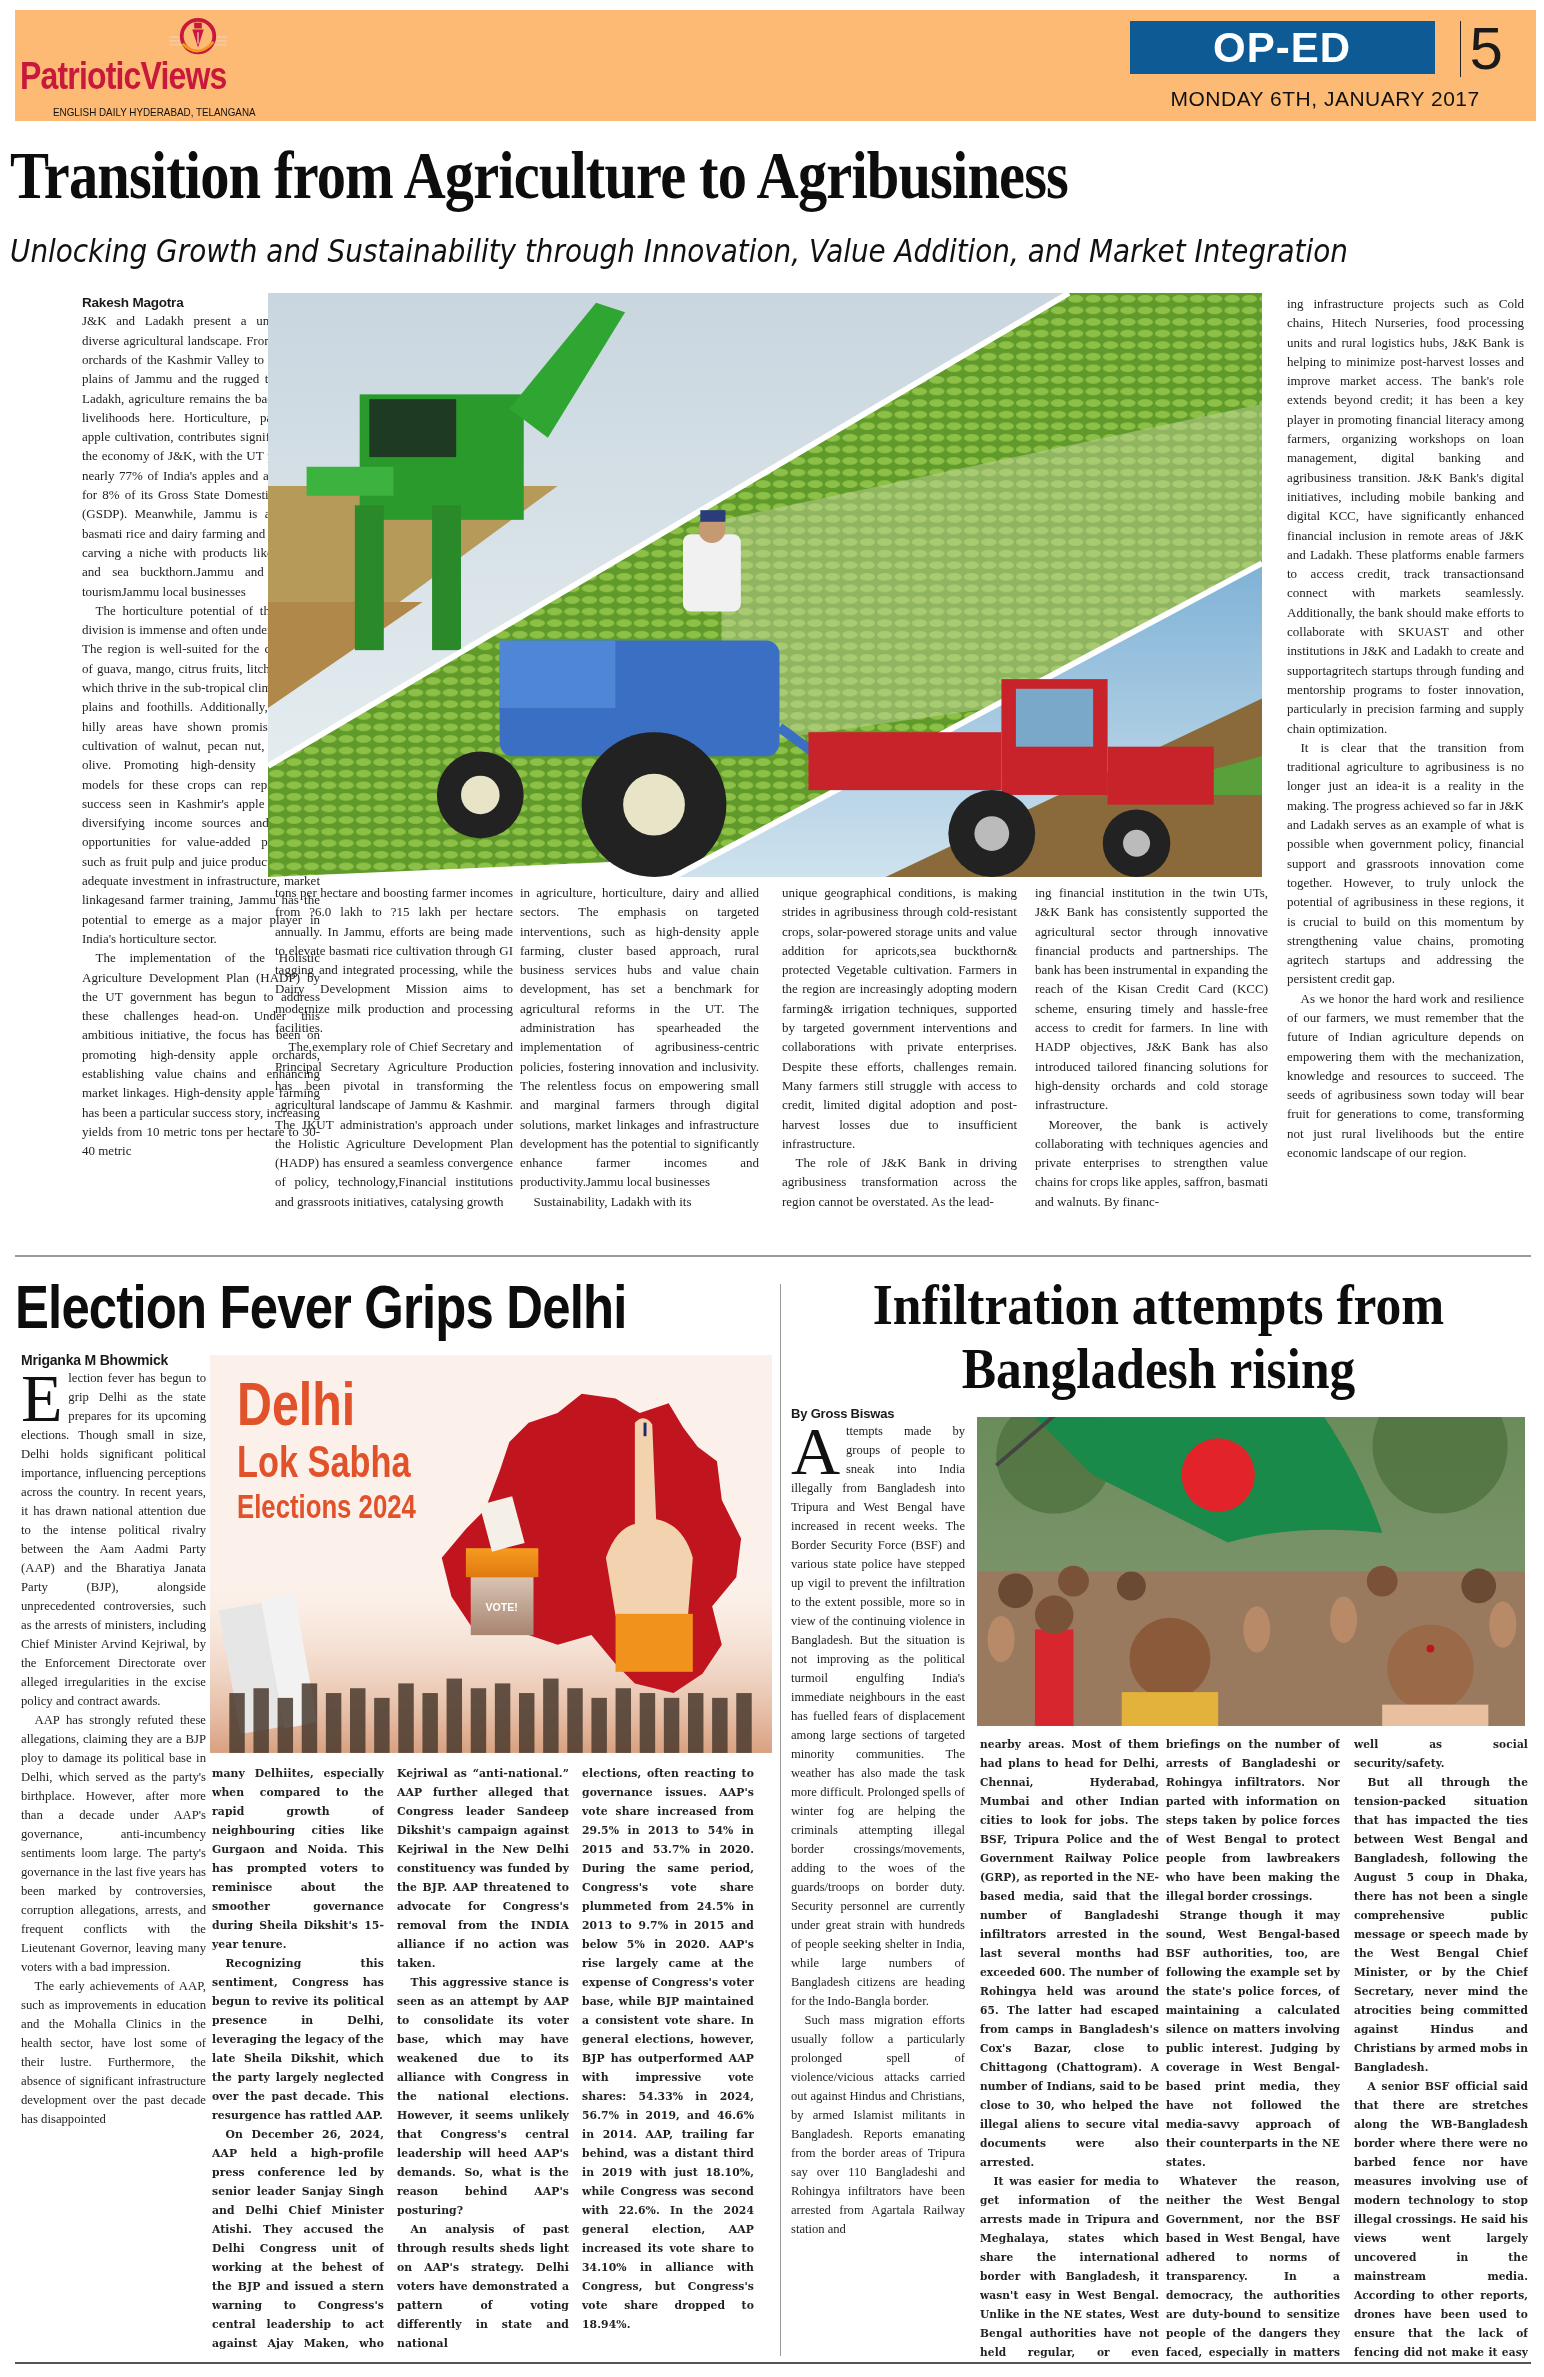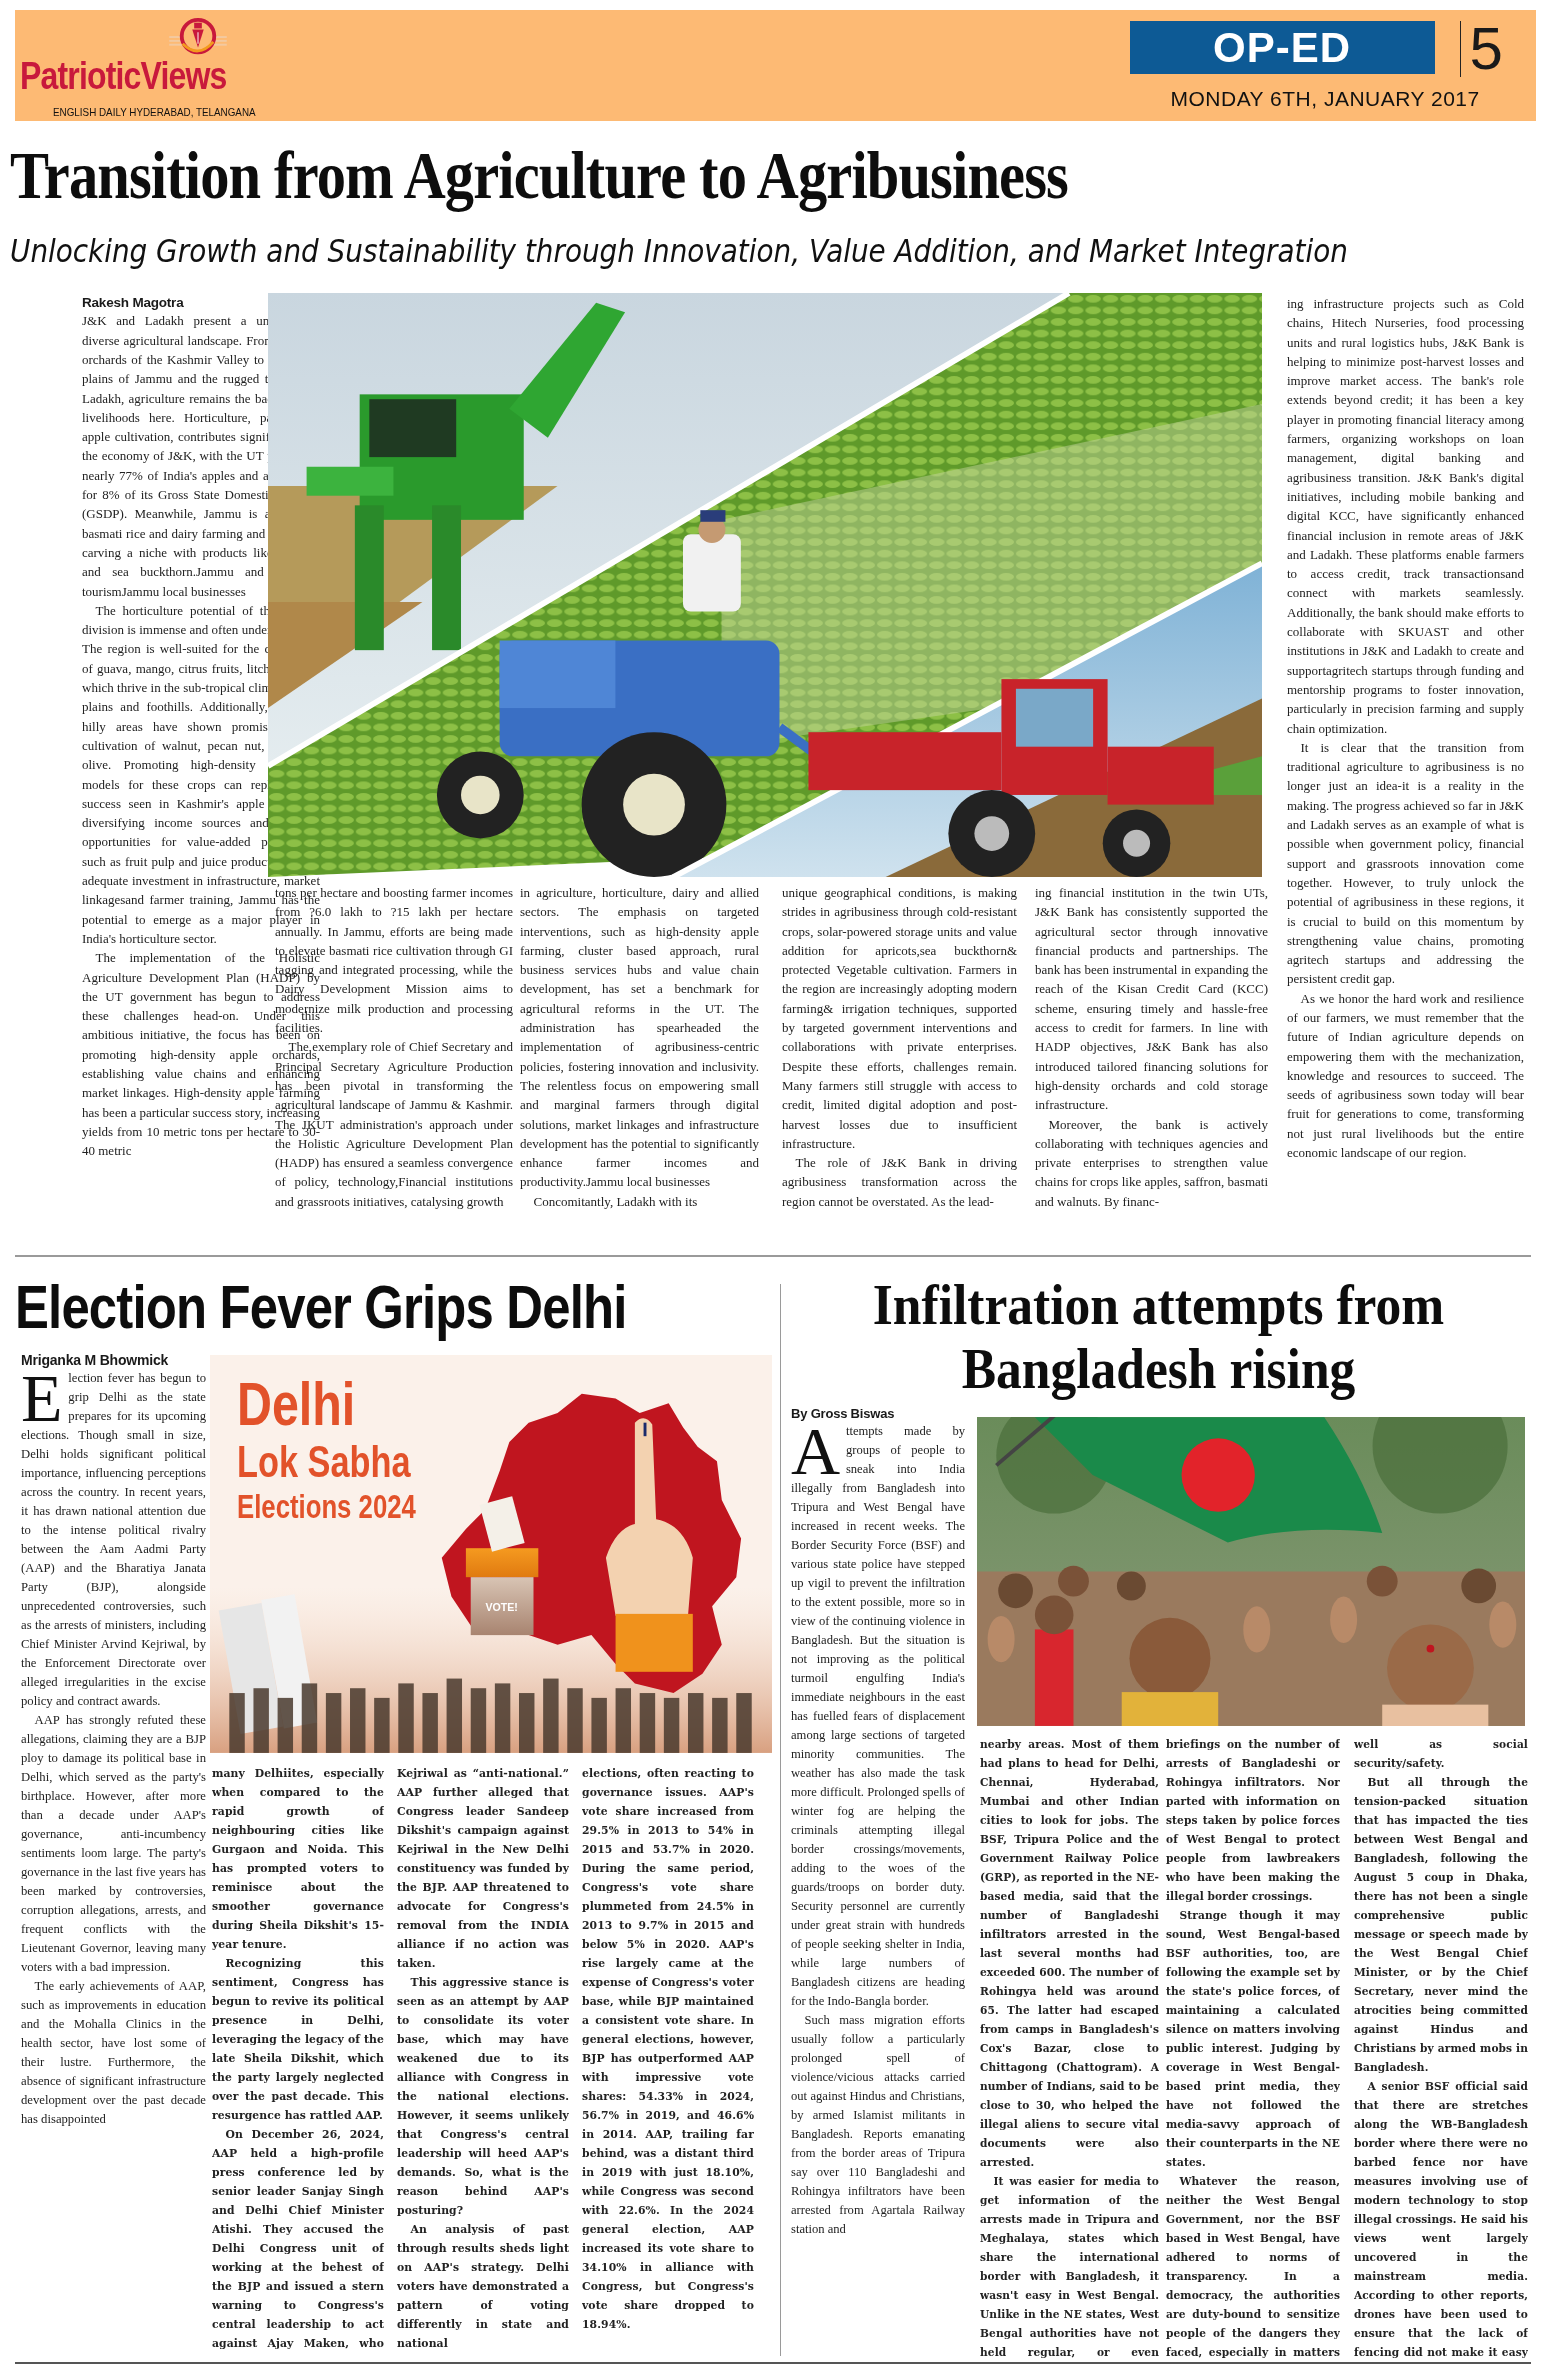--- a/index.html
+++ b/index.html
@@ -152,21 +152,21 @@
     </g>
   </svg>
 </div>
 
 <div class="col" style="left:275px; top:883px; width:238px; height:367px;">
   <p>tons per hectare and boosting farmer incomes from ?6.0 lakh to ?15 lakh per hectare annually. In Jammu, efforts are being made to elevate basmati rice cultivation through GI tagging and integrated processing, while the Dairy Development Mission aims to modernize milk production and processing facilities.</p>
   <p>The exemplary role of Chief Secretary and Principal Secretary Agriculture Production has been pivotal in transforming the agricultural landscape of Jammu &amp; Kashmir. The JKUT administration's approach under the Holistic Agriculture Development Plan (HADP) has ensured a seamless convergence of policy, technology,Financial institutions and grassroots initiatives, catalysing growth</p>
 </div>
 <div class="col" style="left:520px; top:883px; width:239px; height:367px;">
   <p>in agriculture, horticulture, dairy and allied sectors. The emphasis on targeted interventions, such as high-density apple farming, cluster based approach, rural business services hubs and value chain development, has set a benchmark for agricultural reforms in the UT. The administration has spearheaded the implementation of agribusiness-centric policies, fostering innovation and inclusivity. The relentless focus on empowering small and marginal farmers through digital solutions, market linkages and infrastructure development has the potential to significantly enhance farmer incomes and productivity.Jammu local businesses</p>
-  <p>Concomitantly, Ladakh with its</p>
+  <p>Sustainability, Ladakh with its</p>
 </div>
 <div class="col" style="left:782px; top:883px; width:235px; height:367px;">
   <p>unique geographical conditions, is making strides in agribusiness through cold-resistant crops, solar-powered storage units and value addition for apricots,sea buckthorn&amp; protected Vegetable cultivation. Farmers in the region are increasingly adopting modern farming&amp; irrigation techniques, supported by targeted government interventions and collaborations with private enterprises. Despite these efforts, challenges remain. Many farmers still struggle with access to credit, limited digital adoption and post-harvest losses due to insufficient infrastructure.</p>
   <p>The role of J&amp;K Bank in driving agribusiness transformation across the region cannot be overstated. As the lead-</p>
 </div>
 <div class="col" style="left:1035px; top:883px; width:233px; height:367px;">
   <p>ing financial institution in the twin UTs, J&amp;K Bank has consistently supported the agricultural sector through innovative financial products and partnerships. The bank has been instrumental in expanding the reach of the Kisan Credit Card (KCC) scheme, ensuring timely and hassle-free access to credit for farmers. In line with HADP objectives, J&amp;K Bank has also introduced tailored financing solutions for high-density orchards and cold storage infrastructure.</p>
   <p>Moreover, the bank is actively collaborating with techniques agencies and private enterprises to strengthen value chains for crops like apples, saffron, basmati and walnuts. By financ-</p>
 </div>
 

